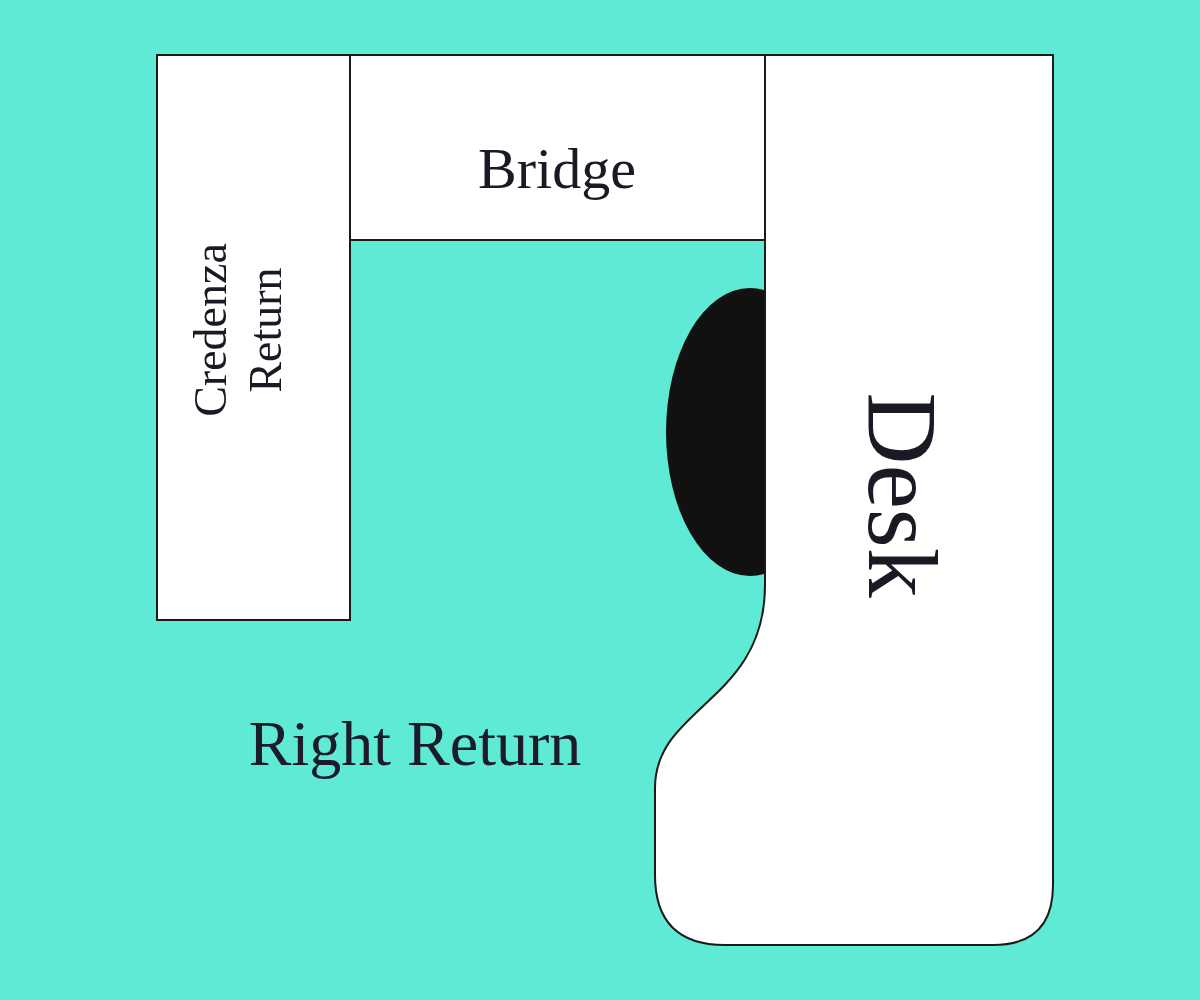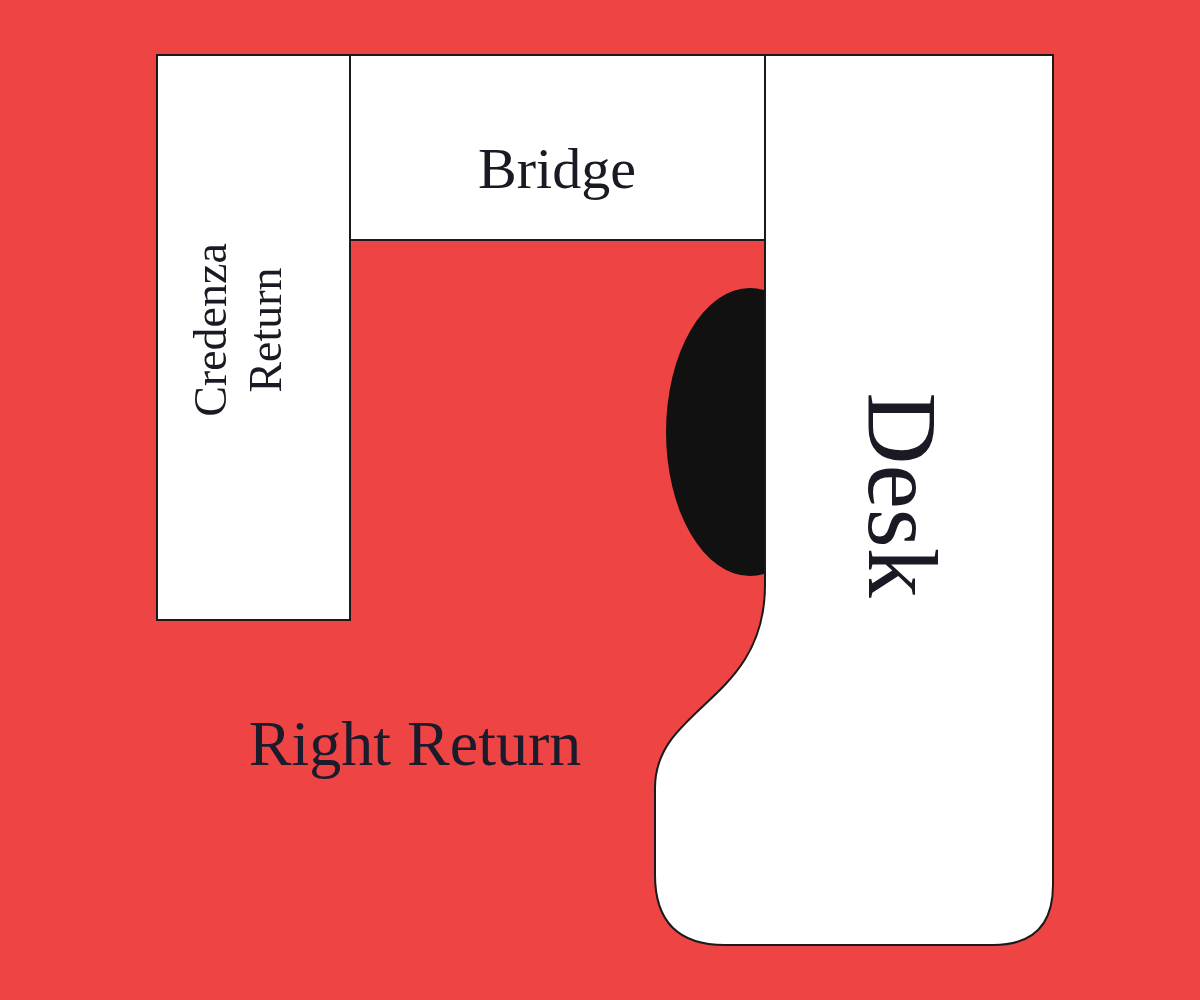--- a/index.html
+++ b/index.html
@@ -4,21 +4,21 @@
 <style>
   html, body {
     margin: 0;
     padding: 0;
     background: #ffffff;
   }
   .canvas {
     position: relative;
     width: 1200px;
     height: 1000px;
-    background: #ef4444;
+    background: #5eead4;
     overflow: hidden;
     font-family: "Liberation Serif", "DejaVu Serif", serif;
   }
   svg {
     display: block;
   }
   .outline {
     fill: #ffffff;
     stroke: #1a1a1a;
     stroke-width: 2;

